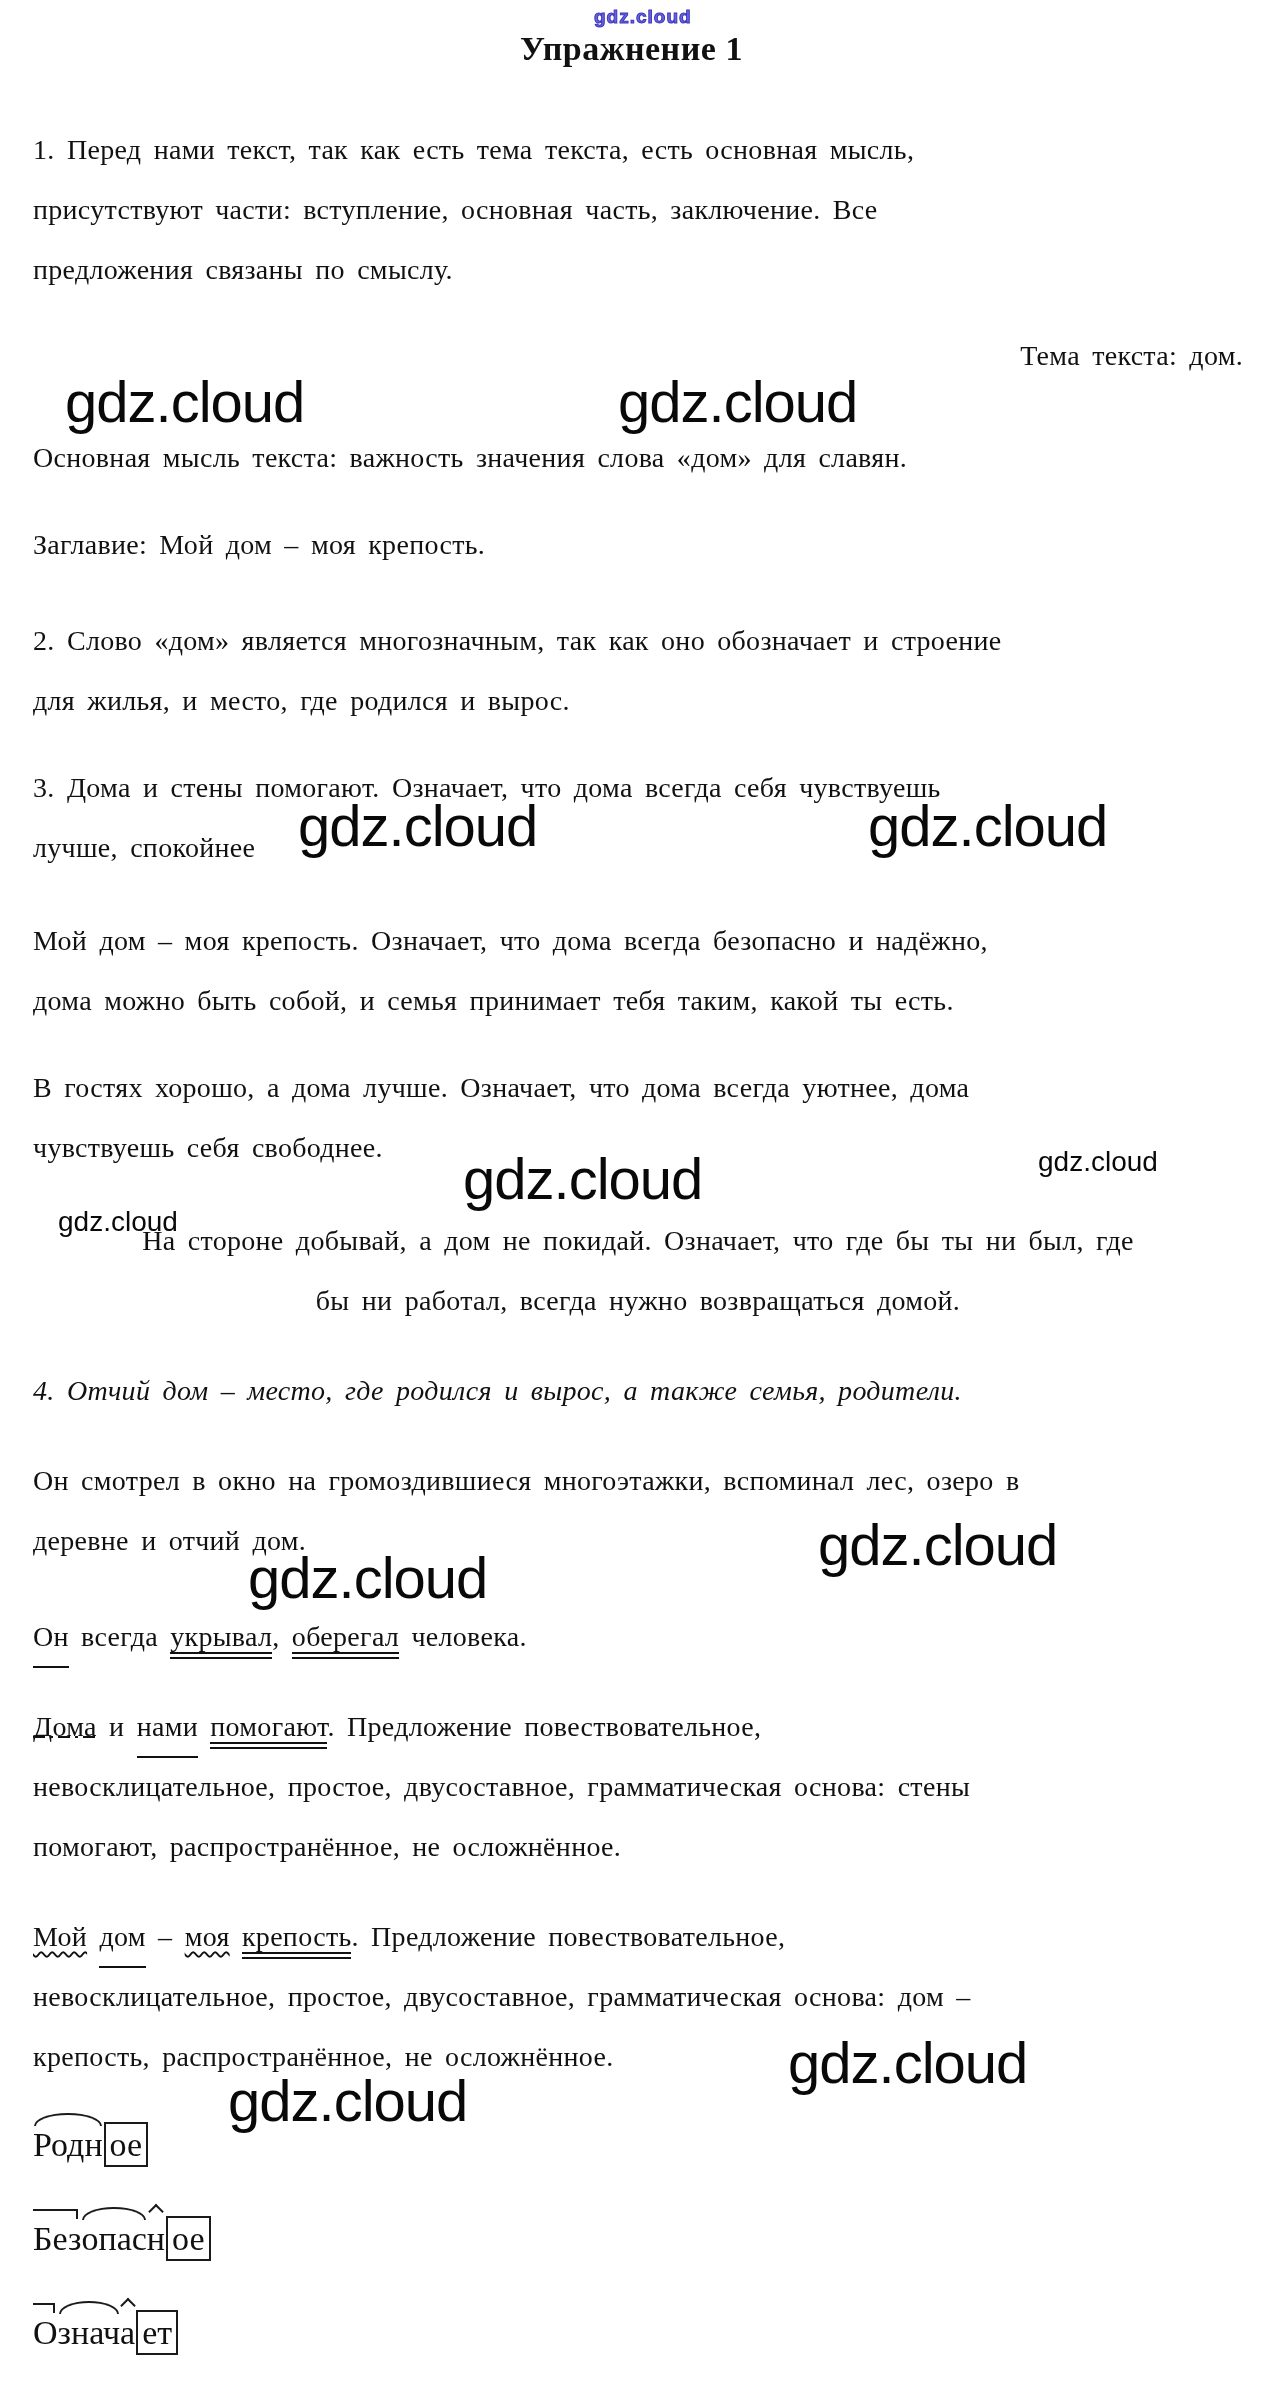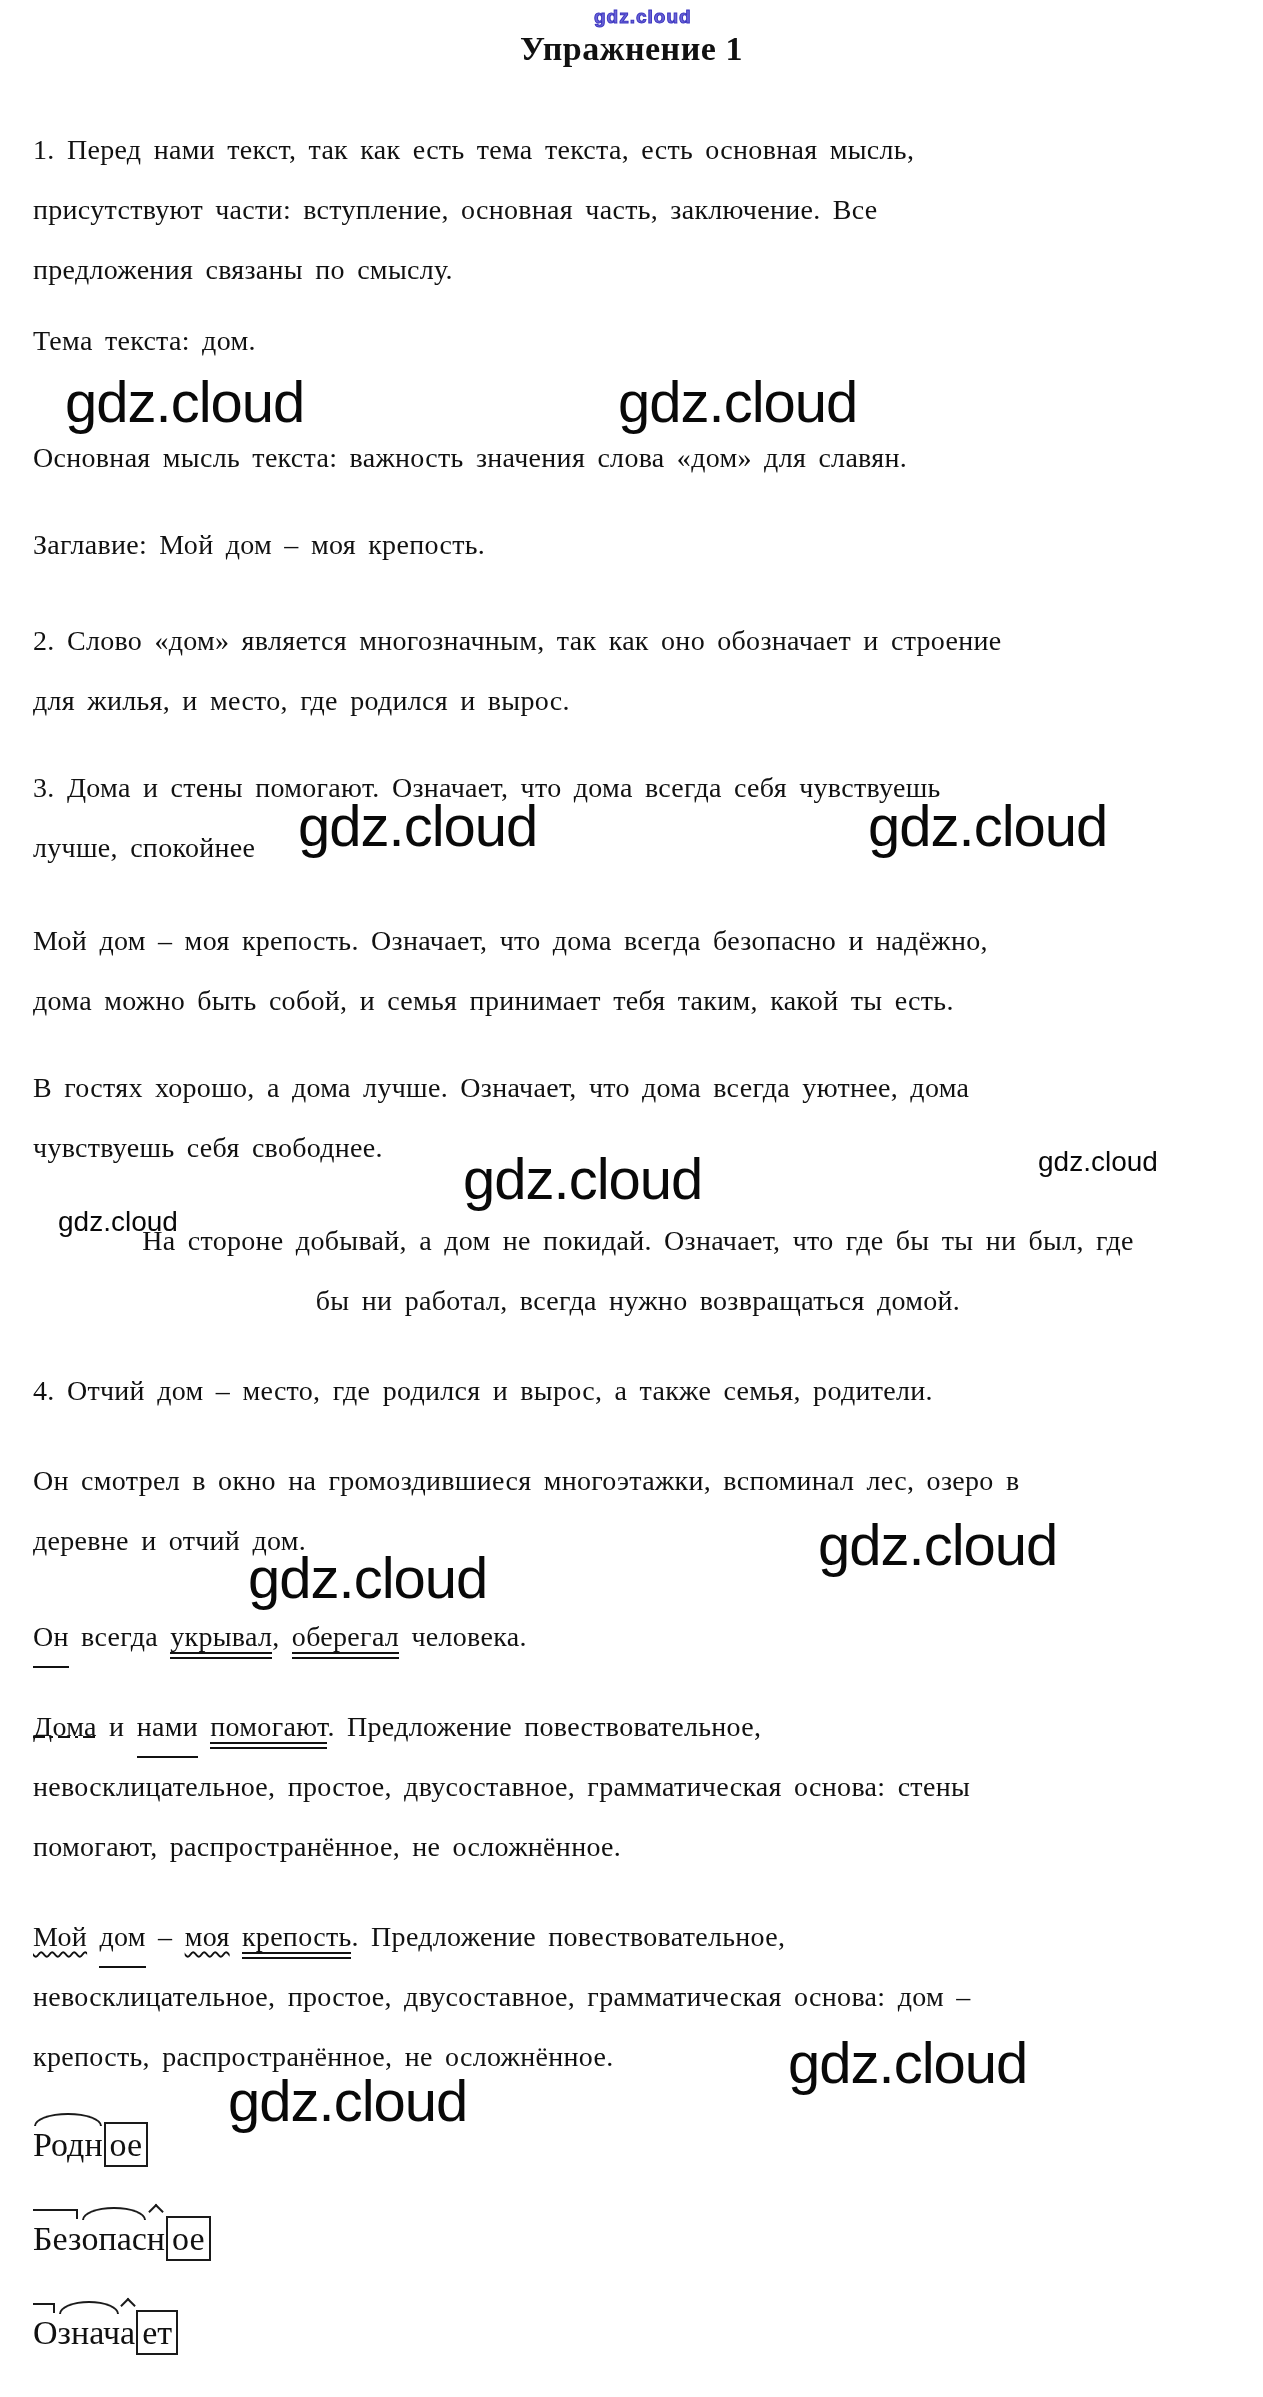--- a/index.html
+++ b/index.html
@@ -94,21 +94,21 @@
 
 <div class="page">
   <div class="wm-blue" style="top:7px;left:594px;">gdz.cloud</div>
   <h1 class="title">Упражнение 1</h1>
   <div id="paragraphs">
       <div class="para" style="top: 120px;">
         <div class="line">1. Перед нами текст, так как есть тема текста, есть основная мысль,</div>
         <div class="line">присутствуют части: вступление, основная часть, заключение. Все</div>
         <div class="line">предложения связаны по смыслу.</div>
       </div>
-      <div class="para" style="top: 311px;">
+      <div class="para" style="top: 326px; text-align: right;">
         <div class="line">Тема текста: дом.</div>
       </div>
       <div class="para" style="top: 428px;">
         <div class="line">Основная мысль текста: важность значения слова «дом» для славян.</div>
       </div>
       <div class="para" style="top: 515px;">
         <div class="line">Заглавие: Мой дом – моя крепость.</div>
       </div>
       <div class="para" style="top: 611px;">
         <div class="line">2. Слово «дом» является многозначным, так как оно обозначает и строение</div>
@@ -123,21 +123,21 @@
         <div class="line">дома можно быть собой, и семья принимает тебя таким, какой ты есть.</div>
       </div>
       <div class="para" style="top: 1058px;">
         <div class="line">В гостях хорошо, а дома лучше. Означает, что дома всегда уютнее, дома</div>
         <div class="line">чувствуешь себя свободнее.</div>
       </div>
       <div class="para" style="top: 1211px; text-align: center;">
         <div class="line">На стороне добывай, а дом не покидай. Означает, что где бы ты ни был, где</div>
         <div class="line">бы ни работал, всегда нужно возвращаться домой.</div>
       </div>
-      <div class="para" style="top: 1361px;">
+      <div class="para" style="top: 1361px; font-style: italic;">
         <div class="line">4. Отчий дом – место, где родился и вырос, а также семья, родители.</div>
       </div>
       <div class="para" style="top: 1451px;">
         <div class="line">Он смотрел в окно на громоздившиеся многоэтажки, вспоминал лес, озеро в</div>
         <div class="line">деревне и отчий дом.</div>
       </div>
       <div class="para" style="top: 1607px;">
         <div class="line"><span class="u-single">Он</span><span> всегда </span><span class="u-double">укрывал</span><span>, </span><span class="u-double">оберегал</span><span> человека.</span></div>
       </div>
       <div class="para" style="top: 1697px;">

